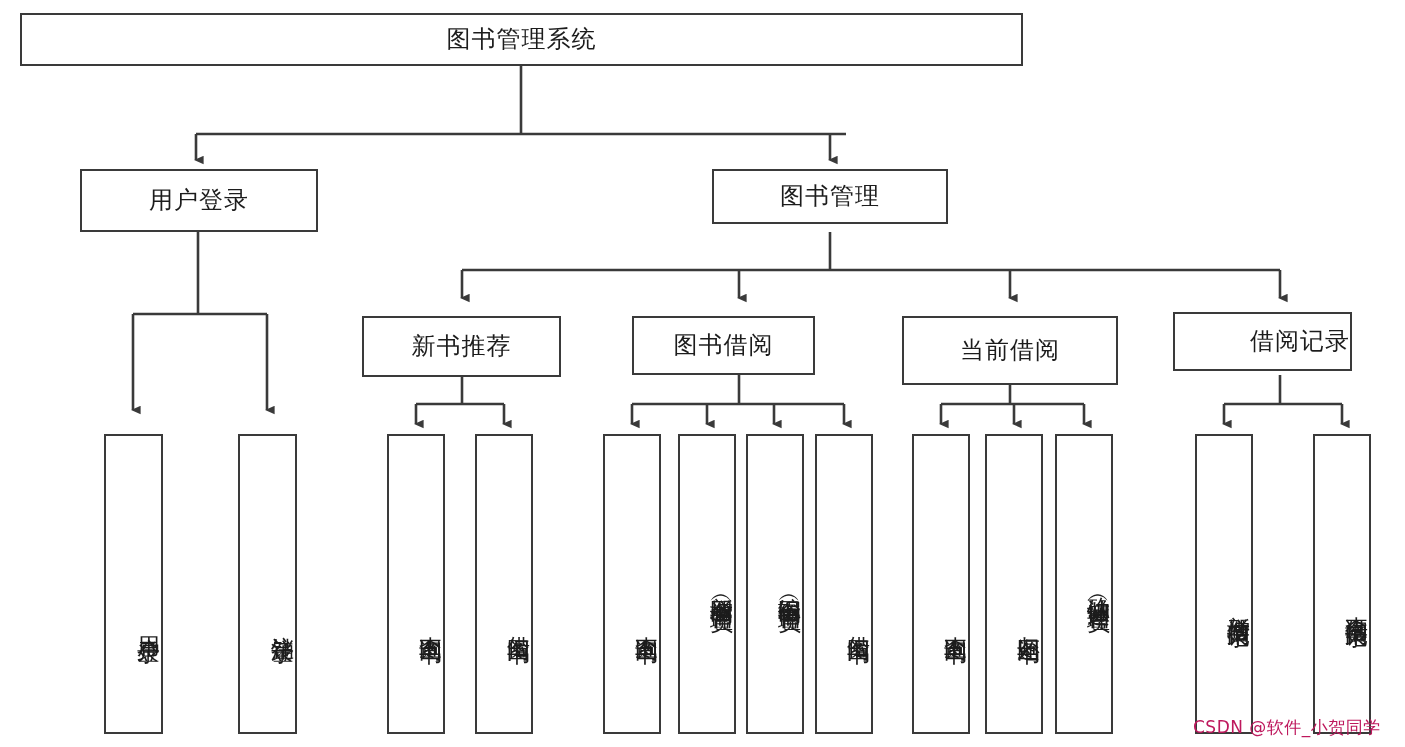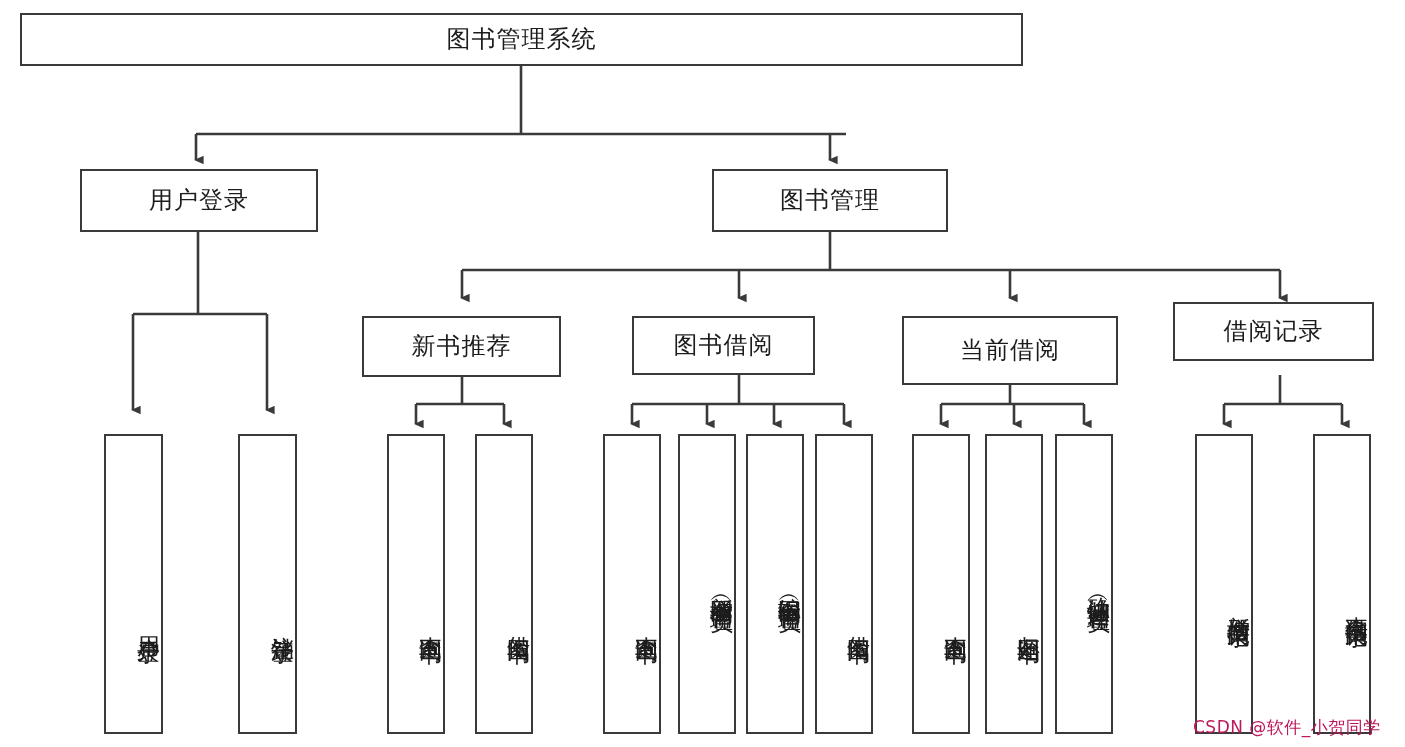--- a/index.html
+++ b/index.html
@@ -123,34 +123,34 @@
     </g>
   </svg>
 
   <div class="node horiz" style="left:20px; top:13px; width:1003px; height:53px;">
     <span>图书管理系统</span>
   </div>
 
   <div class="node horiz" style="left:80px; top:169px; width:238px; height:63px;">
     <span>用户登录</span>
   </div>
-  <div class="node horiz" style="left:712px; top:169px; width:236px; height:63px;">
+  <div class="node horiz" style="left:712px; top:169px; width:236px; height:55px;">
     <span>图书管理</span>
   </div>
 
   <div class="node horiz" style="left:362px; top:316px; width:199px; height:61px;">
     <span>新书推荐</span>
   </div>
   <div class="node horiz" style="left:632px; top:316px; width:183px; height:59px;">
     <span>图书借阅</span>
   </div>
   <div class="node horiz" style="left:902px; top:316px; width:216px; height:69px;">
     <span>当前借阅</span>
   </div>
-  <div class="node horiz" style="left:1173px; top:302px; width:201px; height:59px;">
+  <div class="node horiz" style="left:1173px; top:312px; width:179px; height:59px;justify-content:flex-end;">
     <span>借阅记录</span>
   </div>
 
   <div class="node vert" style="left:104px; top:434px; width:59px; height:300px; padding-top:76px;">
     <span class="vlabel">用户登录</span>
   </div>
   <div class="node vert" style="left:238px; top:434px; width:59px; height:300px; padding-top:76px;">
     <span class="vlabel">注销登录</span>
   </div>
 

